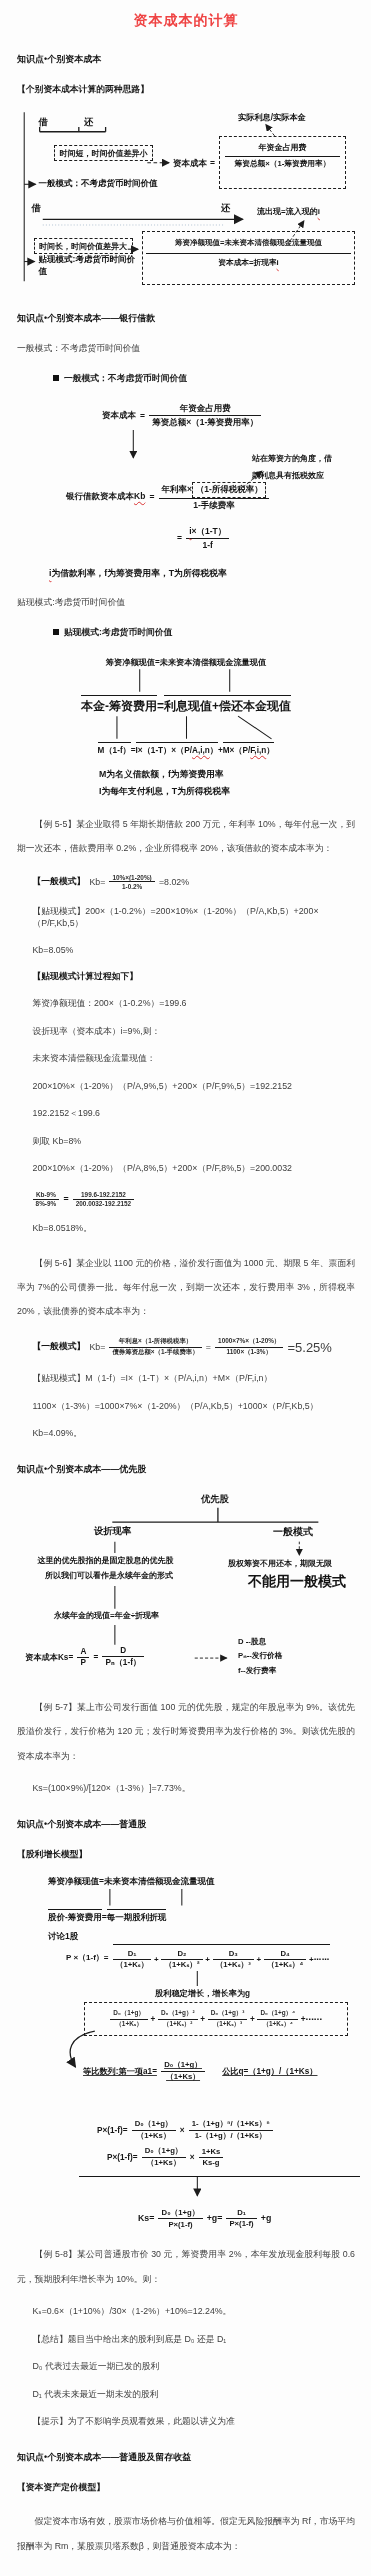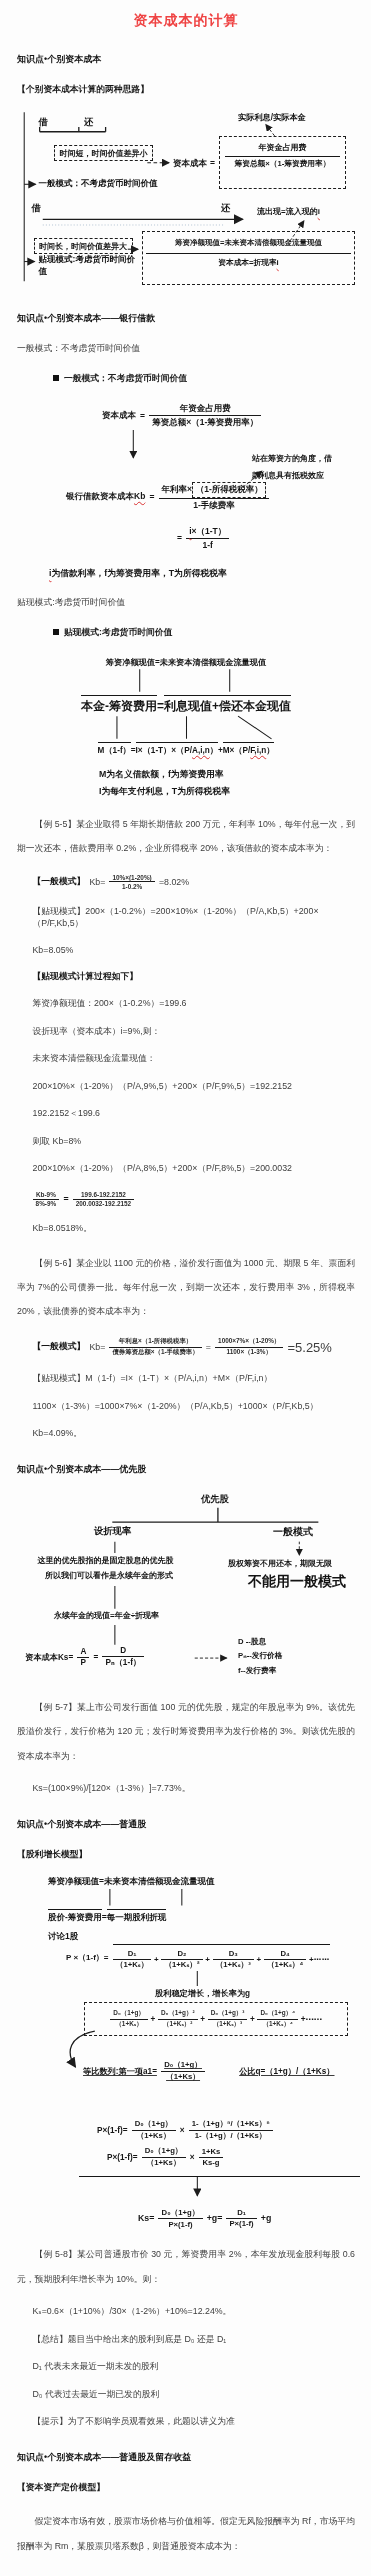--- a/index.html
+++ b/index.html
@@ -327,21 +327,21 @@
               </marker>
             </defs>
           <path d="M72 6 C22 16 14 46 34 76" stroke="#1c1c1c" stroke-width="2.5" fill="none" marker-end="url(#m5)"></path>
         </svg>
         <div class="frow dtext" style="margin-left:66px;font-size:8.2px;">
           <span>等比数列:第一项a1=</span>
           <span class="fr md">
               <span class="n">D₀（1+g）</span>
               <span class="d">（1+Ks）</span>
             </span>
-          <span style="margin-left:30px;">公比q=（1+g）/（1+Ks）</span>
+          <span style="margin-left:13px;">公比q=（1+g）/（1+Ks）</span>
         </div>
       </div>
       <div class="frow dtext" style="margin:36px 0 0 80px;font-size:8.2px;">
         <span>P×(1-f)=</span>
         <span class="fr md">
             <span class="n">D₀（1+g）</span>
             <span class="d">（1+Ks）</span>
           </span>
         <span>×</span>
         <span class="fr md">
@@ -382,22 +382,22 @@
             <span class="n">D₁</span>
             <span class="d">P×(1-f)</span>
           </span>
         <span>+g</span>
       </div>
     </div>
 
     <div class="p ex">【例 5-8】某公司普通股市价 30 元，筹资费用率 2%，本年发放现金股利每股 0.6 元，预期股利年增长率为 10%。则：</div>
     <div class="fm">Kₛ=0.6×（1+10%）/30×（1-2%）+10%=12.24%。</div>
     <div class="fm">【总结】题目当中给出来的股利到底是 D₀ 还是 D₁</div>
+    <div class="fm">D₀ 代表过去最近一期已发的股利</div>
     <div class="fm">D₁ 代表未来最近一期未发的股利</div>
-    <div class="fm">D₀ 代表过去最近一期已发的股利</div>
     <div class="fm">【提示】为了不影响学员观看效果，此题以讲义为准</div>
 
     
     <div class="h">知识点•个别资本成本——普通股及留存收益</div>
     <div class="p b">【资本资产定价模型】</div>
     <div class="p ex">假定资本市场有效，股票市场价格与价值相等。假定无风险报酬率为 Rf，市场平均报酬率为 Rm，某股票贝塔系数β，则普通股资本成本为：</div>
     
     
     
     

